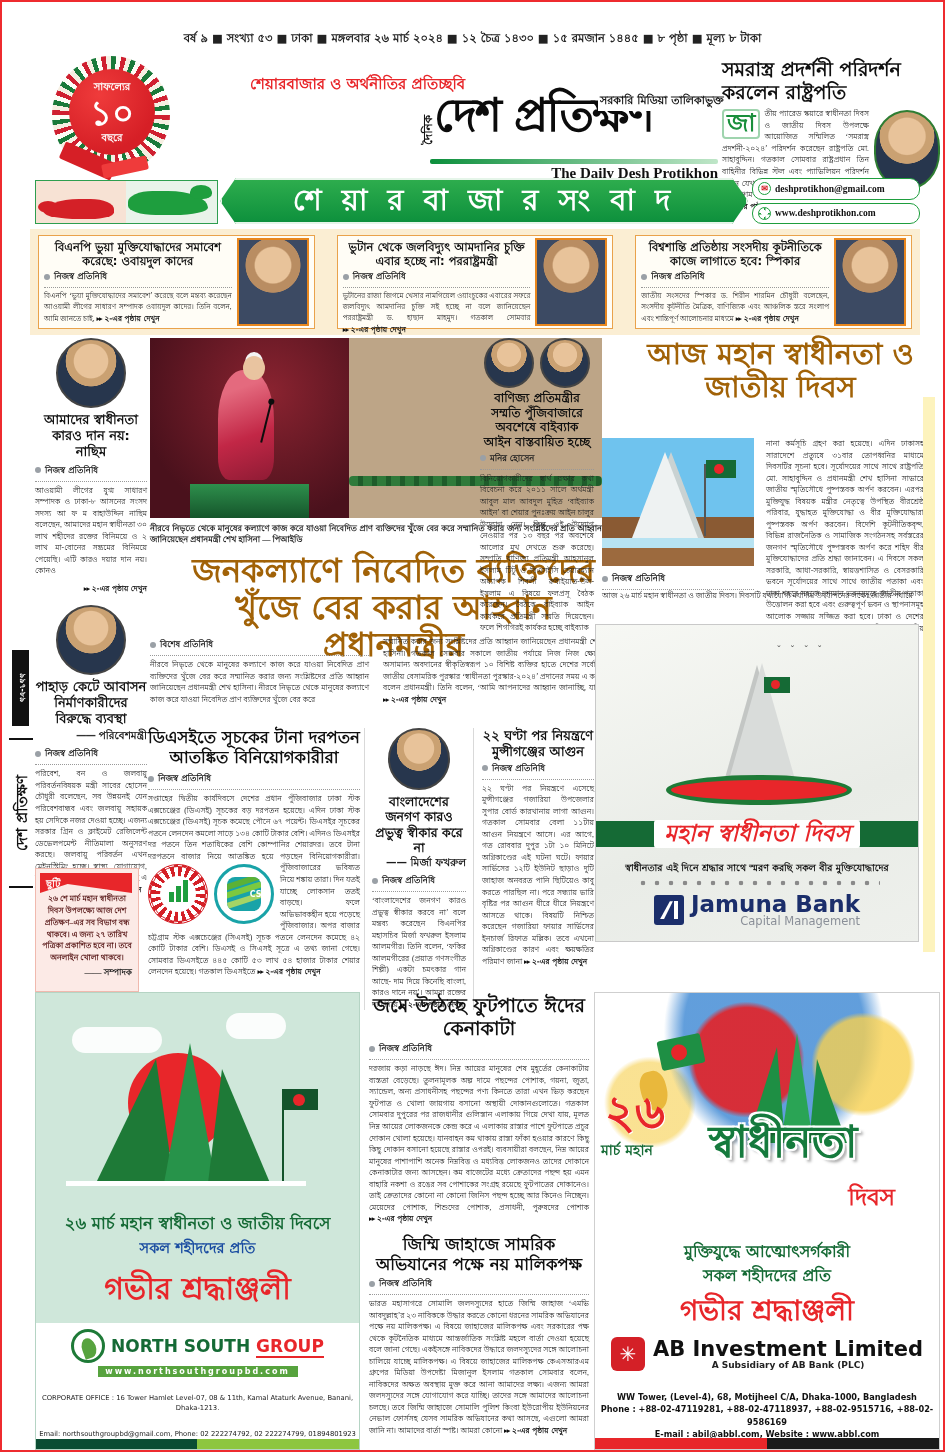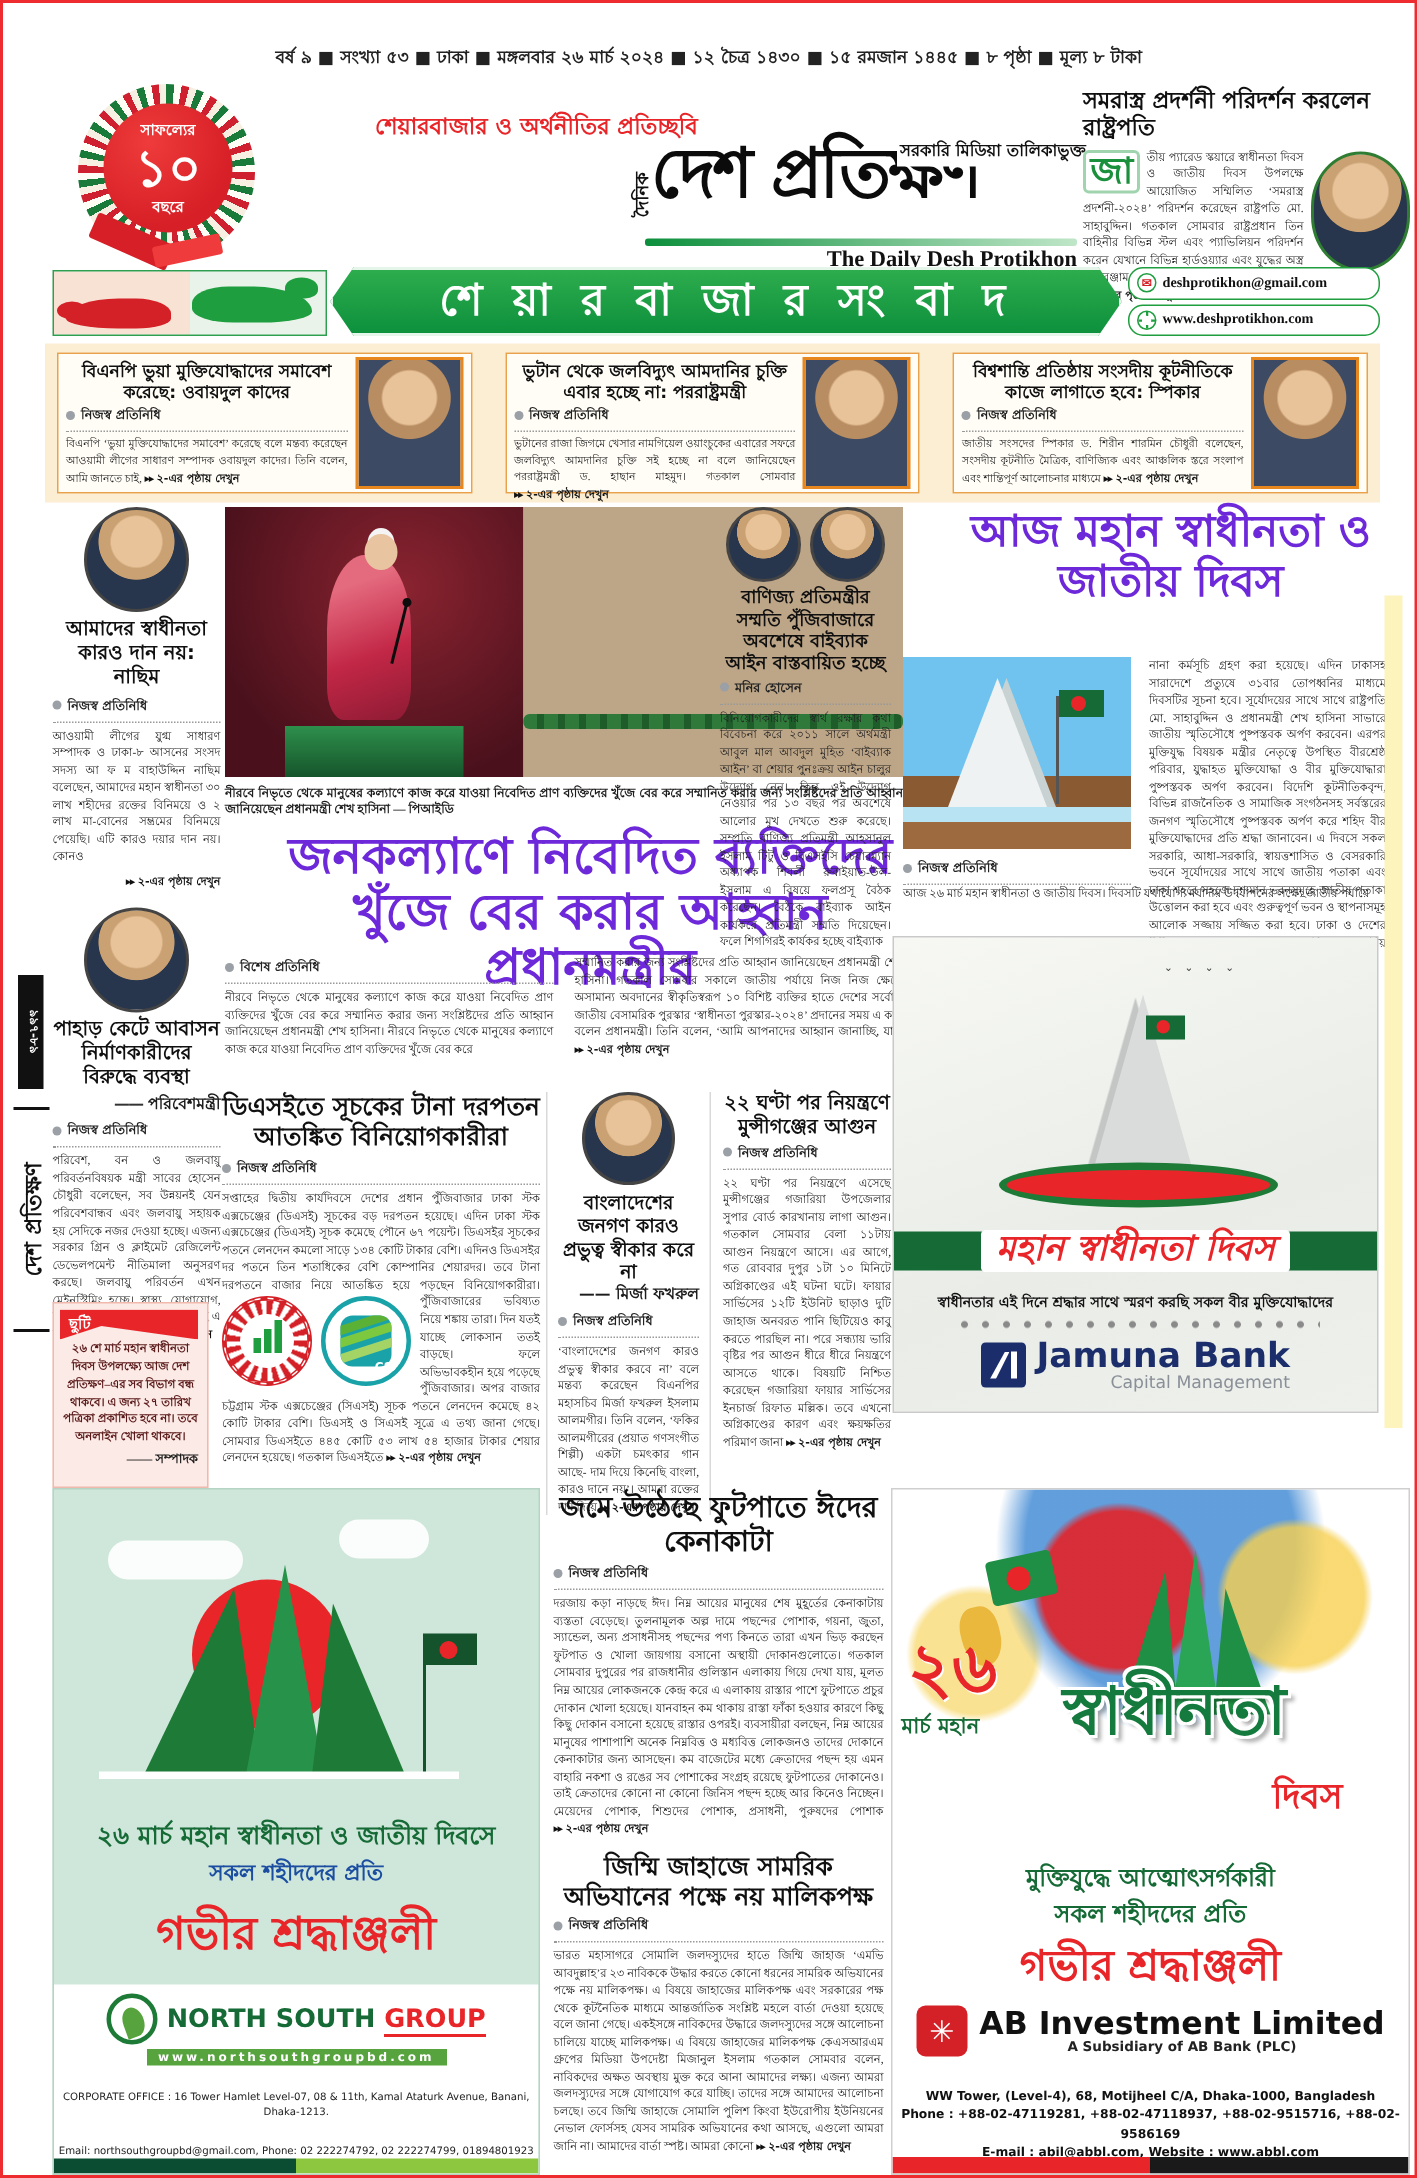--- a/index.html
+++ b/index.html
@@ -19,21 +19,21 @@
                   background:#9aa0a6; margin-right:4px; vertical-align:middle; }
   .bd { font-size:7.6px; line-height:1.52; text-align:justify; color:#222; }
   .more { font-size:7.4px; font-weight:bold; color:#111; white-space:nowrap;
           font-family:"DejaVu Sans",sans-serif; cursor:pointer; }
   .more .arr { color:#111; letter-spacing:-1px; }
   .tright { text-align:right; }
   .portrait { border-radius:50%; border:2px solid #444; overflow:hidden;
               background:radial-gradient(circle at 50% 32%, #e8c39a 0 30%, #caa172 32% 45%, #27364d 46% 100%); }
   .portrait.ring { border:2px solid #2e7d32; }
   .redhead { font-family:"DejaVu Sans","Liberation Sans",sans-serif; font-weight:bold;
-             color:#6d28d9; text-align:center;padding-left:35px; }
+             color:#a16207; text-align:center;padding-left:35px; }
 
   
   .dateline { top:28px; left:0; width:100%; text-align:center; font-size:11.5px; font-weight:bold;
               color:#222; font-family:"DejaVu Sans",sans-serif; }
   .rosette { left:50px; top:54px; width:118px; height:118px; border-radius:50%;
              background:repeating-conic-gradient(#1a7a3a 0 5deg,#fdfdf6 5deg 10deg,#cf2030 10deg 15deg,#f6efe2 15deg 20deg); }
   .rosette-inner { position:absolute; left:17px; top:13px; width:86px; height:86px; border-radius:50%;
              background:radial-gradient(circle at 35% 30%, #ef3b3b, #d61f26 70%); color:#fff; text-align:center;
              font-family:"DejaVu Sans",sans-serif; font-weight:bold; padding-top:10px; }
   .rosette-inner .s1 { font-size:10px; }
@@ -50,21 +50,21 @@
                 font-family:"DejaVu Sans",sans-serif; }
   .mast-title { left:432px; top:84px; width:286px; font-size:46px; font-weight:bold; color:#0b0b0b;
                 font-family:"DejaVu Sans",sans-serif; white-space:nowrap; letter-spacing:-2px; line-height:1.3; }
   .gov-note { left:596px; top:90px; font-size:11px; font-weight:bold; color:#111; background:#fff;
               font-family:"DejaVu Sans",sans-serif; padding:0 2px; }
   .green-rule { left:428px; top:157px; width:288px; height:5px;
                 background:linear-gradient(90deg,#0c8f3c,#bfe6c8); border-radius:2px; }
   .eng-name { left:470px; top:163px; width:246px; text-align:right; font-size:15px; font-weight:bold;
               color:#111; }
   .pres { left:720px; top:56px; width:218px; }
-  .pres h2 { font-size:15px; text-align:left; }
+  .pres h2 { font-size:19px; text-align:left; }
   .pres .bd { margin-top:4px; }
   .pres .portrait { float:right; width:66px; height:80px; border-radius:50%/46%; margin:2px 0 2px 5px; }
   .dropcap { float:left; font-size:24px; line-height:0.9; font-weight:bold; color:#1a8f3c;
              border:2px solid #9fd4ae; border-radius:4px; padding:2px 3px; margin:1px 4px 0 0;
              font-family:"DejaVu Sans",sans-serif; }
 
   
   .market-box { left:33px; top:178px; width:183px; height:44px; border:1.5px solid #2e9e4f; background:
        linear-gradient(90deg,#f7e2d4 0 50%,#e9f3ea 50% 100%); overflow:hidden; }
   .bear { position:absolute; left:8px; top:18px; width:70px; height:20px; background:#d42027; border-radius:60% 40% 40% 60%/80% 60% 40% 40%; }
@@ -156,21 +156,21 @@
   .dse-logo { width:60px; height:60px; border-radius:50%; border:3px double #d42027;
         background:repeating-conic-gradient(#d42027 0 9deg,#fff 9deg 18deg); position:relative; }
   .dse-logo i { position:absolute; inset:9px; border-radius:50%; background:#fff; display:flex;
         align-items:flex-end; justify-content:center; gap:2px; padding-bottom:10px; }
   .dse-logo b { width:5px; background:#1e9e3e; display:block; }
   .cse-logo { width:60px; height:60px; border-radius:50%; border:3px solid #19a3a8; background:#fff;
         position:relative; overflow:hidden; }
   .cse-logo i { position:absolute; inset:10px; border-radius:8px; background:#19a3a8; overflow:hidden; }
   .cse-logo i:before { content:""; position:absolute; left:-4px; top:7px; width:60px; height:6px;
         background:#7cc93f; transform:rotate(-18deg); box-shadow:0 10px 0 #a4d465, 0 -8px 0 #5bb136; }
-  .cse-logo span { position:absolute; right:4px; bottom:3px; color:#fff; font-size:8px; font-weight:bold;
+  .cse-logo span { position:absolute; right:4px; bottom:20px; color:#fff; font-size:8px; font-weight:bold;
         font-family:"DejaVu Sans",sans-serif; z-index:2; }
   #fakhrul { left:362px; top:726px; width:110px; border-left:1px solid #d9d9d9; border-right:1px solid #d9d9d9;
         padding:0 7px; }
   #fakhrul .portrait { width:62px; height:62px; margin:0 auto 4px auto; display:block; }
   #fakhrul h3 { font-size:12.5px; }
   #fire { left:480px; top:726px; width:112px; }
   #fire h3 { font-size:13px; }
 
   #indep { left:600px; top:336px; width:322px; }
   #indep .redhead { font-size:29px; line-height:1.15; }

